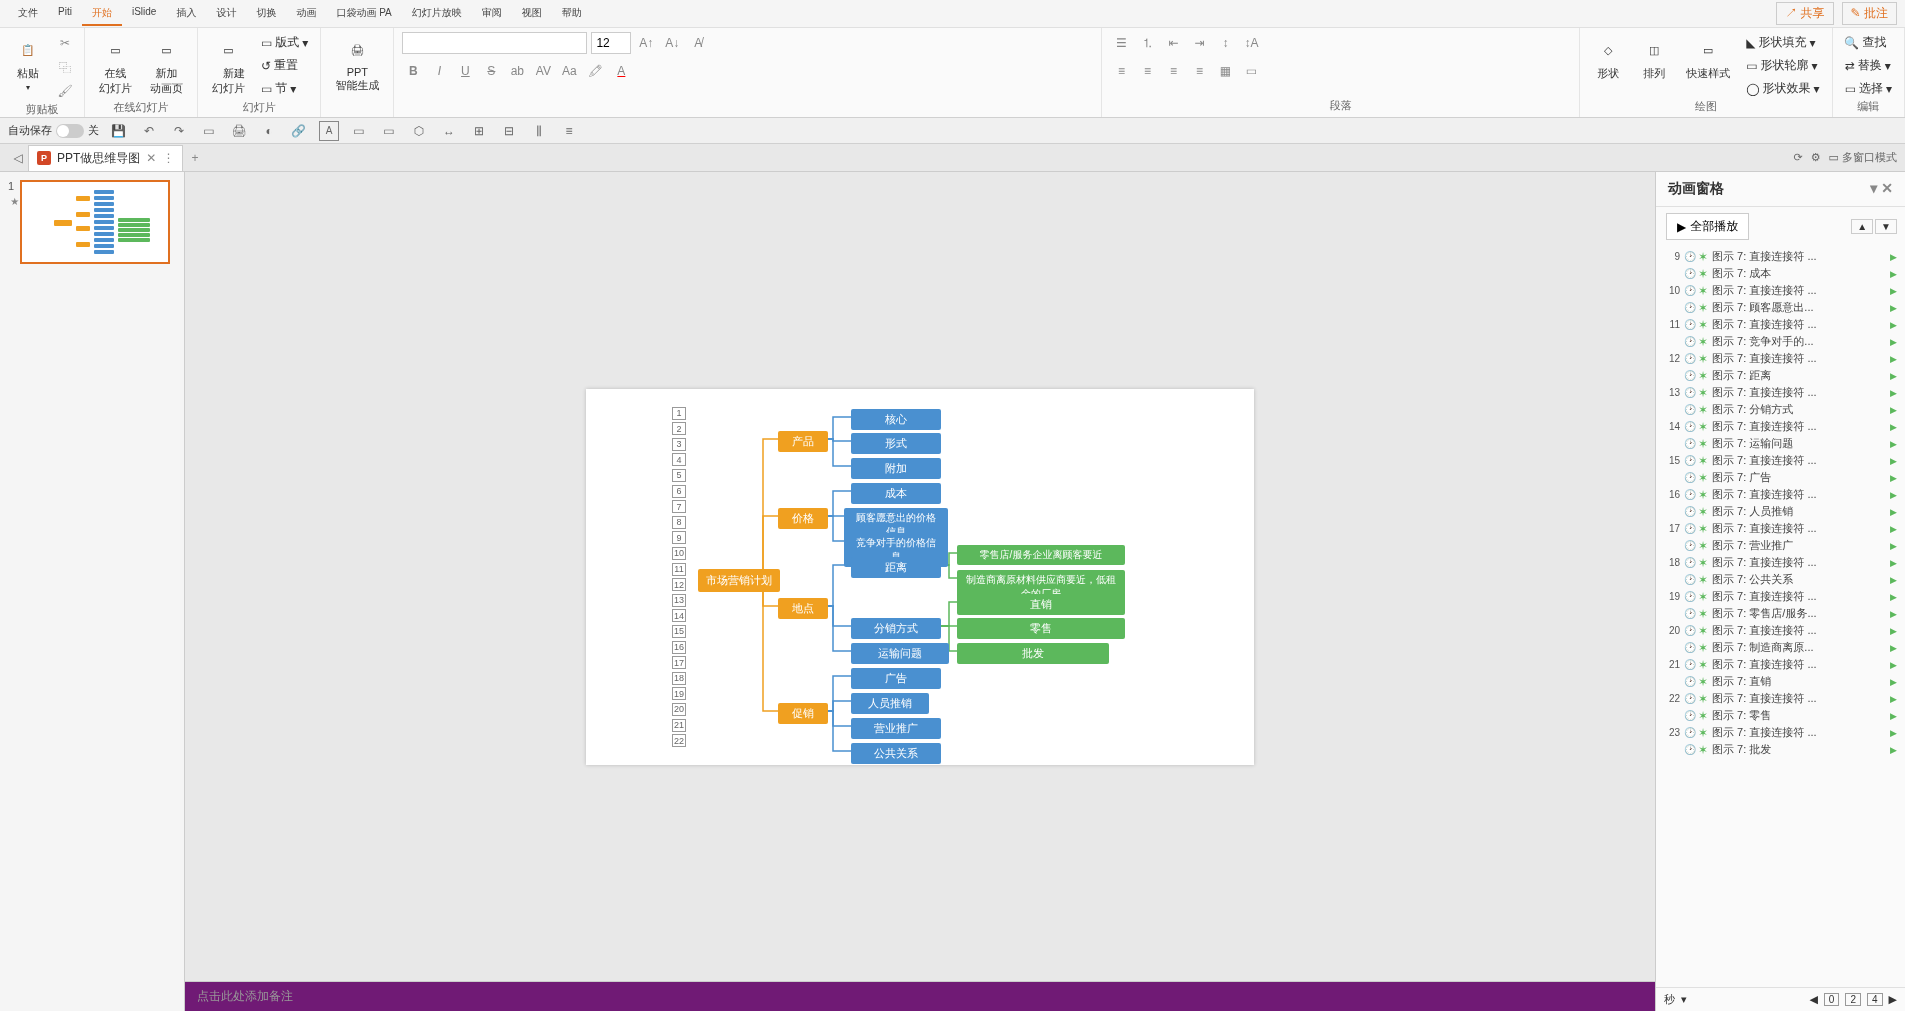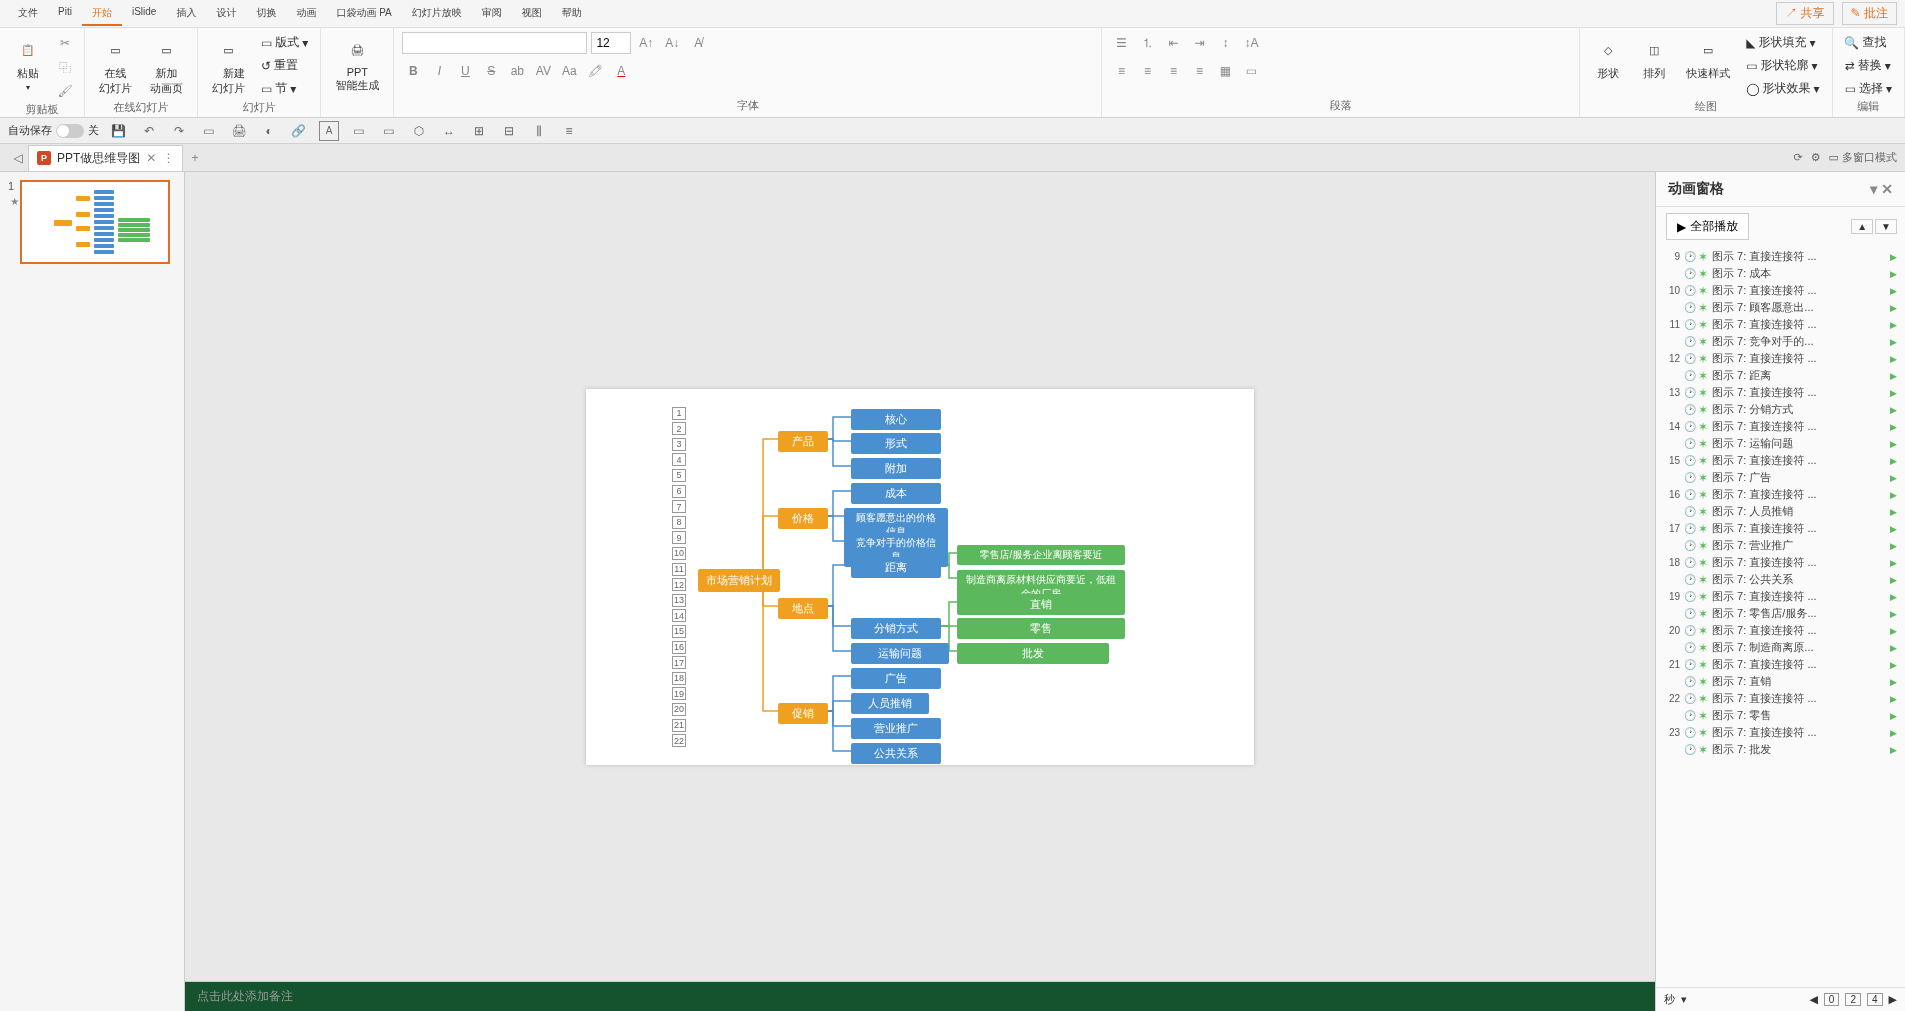--- a/index.html
+++ b/index.html
@@ -46,32 +46,32 @@
 .thumbnails { width: 185px; background: #f5f5f5; border-right: 1px solid #ccc; padding: 8px; }
 .thumb { display: flex; gap: 6px; }
 .thumb-num { font-size: 11px; color: #555; }
 .thumb-slide { width: 150px; height: 84px; background: #fff; border: 2px solid #e07020; position: relative; }
 .thumb-star { position: absolute; left: -12px; top: 14px; font-size: 10px; color: #888; }
 
 
 .canvas-area { flex: 1; background: #e8e8e8; display: flex; flex-direction: column; overflow: auto; }
 .canvas-wrap { flex: 1; display: flex; align-items: center; justify-content: center; padding: 20px; }
 .slide { width: 668px; height: 376px; background: #fff; position: relative; box-shadow: 0 0 4px rgba(0,0,0,0.2); }
-.notes-area { height: 30px; background: #14532d; border-top: 1px solid #ccc; padding: 6px 12px; font-size: 12px; color: #999; }
+.notes-area { height: 30px; background: #701a75; border-top: 1px solid #ccc; padding: 6px 12px; font-size: 12px; color: #999; }
 
 
 .mm-root { position: absolute; background: #f0a020; color: #fff; padding: 4px 8px; font-size: 11px; border-radius: 2px; }
 .mm-l2 { position: absolute; background: #f0a020; color: #fff; padding: 3px 14px; font-size: 11px; border-radius: 2px; }
 .mm-l3 { position: absolute; background: #4a90d0; color: #fff; padding: 3px 8px; font-size: 11px; border-radius: 2px; text-align: center; }
 .mm-l4 { position: absolute; background: #5cb85c; color: #fff; padding: 3px 8px; font-size: 11px; border-radius: 2px; text-align: center; }
 .ruler-num { position: absolute; width: 14px; height: 13px; border: 1px solid #999; background: #fff; font-size: 9px; display: flex; align-items: center; justify-content: center; color: #666; }
 
 
 .anim-pane { width: 250px; background: #fafafa; border-left: 1px solid #ccc; display: flex; flex-direction: column; }
-.anim-header { padding: 8px 12px; font-size: 14px; font-weight: bold; color: #333; border-bottom: 1px solid #e0e0e0; display: flex; align-items: center; }
+.anim-header { padding: 8px 12px; font-size: 14px; font-weight: bold; color: #333; border-bottom: 1px solid #e0e0e0; display: flex; }
 .anim-header-ctrls { margin-left: auto; display: flex; gap: 4px; }
 .anim-play { margin: 6px 10px; padding: 4px 10px; border: 1px solid #ccc; background: #fff; display: inline-flex; align-items: center; gap: 4px; font-size: 12px; cursor: pointer; }
 .anim-list { flex: 1; overflow: auto; padding: 2px 6px; }
 .anim-item { display: flex; align-items: center; gap: 4px; padding: 1px 2px; font-size: 11px; cursor: pointer; }
 .anim-item .num { width: 16px; text-align: right; color: #555; font-size: 10px; }
 .anim-item .clock { width: 10px; color: #888; font-size: 10px; }
 .anim-item .star { color: #5cb85c; font-size: 12px; }
 .anim-item .label { flex: 1; white-space: nowrap; overflow: hidden; text-overflow: ellipsis; color: #444; }
 .anim-item .play { color: #5cb85c; font-size: 9px; }
 .anim-footer { padding: 4px 8px; border-top: 1px solid #e0e0e0; display: flex; align-items: center; gap: 6px; font-size: 11px; }
@@ -192,21 +192,20 @@
           </div>
         <div class="fmt-btn">ab</div>
         <div class="fmt-btn">AV</div>
         <div class="fmt-btn">Aa</div>
         <div class="fmt-btn">🖍</div>
         <div class="fmt-btn">
             <u style="text-decoration-color:red">A</u>
           </div>
       </div>
     </div>
-    <div class="ribbon-group-label">字体</div>
   </div>
 
   <div class="ribbon-group" style="flex:0.8">
     <div class="ribbon-group-content" style="flex-direction:column;gap:6px">
       <div class="ribbon-row">
         <div class="fmt-btn">☰</div>
         <div class="fmt-btn">⒈</div>
         <div class="fmt-btn">⇤</div>
         <div class="fmt-btn">⇥</div>
         <div class="fmt-btn">↕</div>

